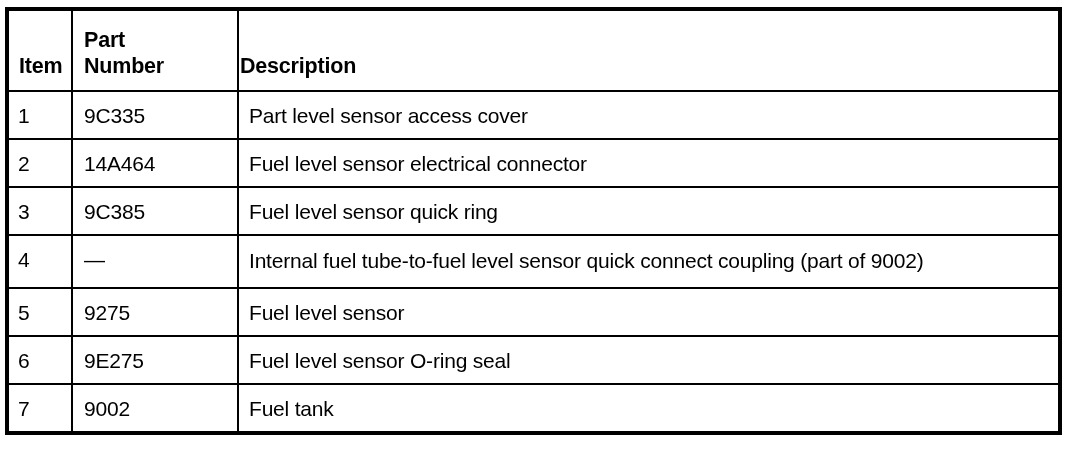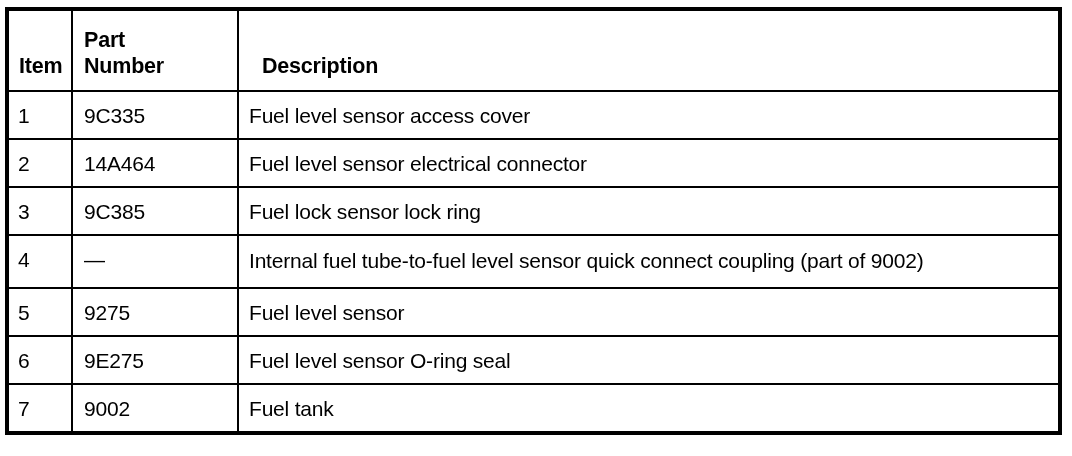--- a/index.html
+++ b/index.html
@@ -58,21 +58,21 @@
     vertical-align: bottom;
     font-size: 21.5px;
     line-height: 26px;
   }
   .th-inner {
     padding: 0 0 11px 10px;
     white-space: pre-line;
   }
   .th-inner.item { }
   .th-inner.part { padding-left: 11px; }
-  .th-inner.desc { padding-left: 23px; }
+  .th-inner.desc { padding-left: 1px; }
 
   
   table.parts-table tbody td {
     height: 45px;
   }
   .cell-inner {
     padding: 10px 8px 9px 10px;
     white-space: pre-line;
   }
   .cell-inner.item   { padding-left: 9px; }
@@ -108,21 +108,21 @@
     </thead>
     <tbody>
       <tr>
         <td>
             <div class="cell-inner item">1</div>
           </td>
         <td>
             <div class="cell-inner part">9C335</div>
           </td>
         <td>
-            <div class="cell-inner desc">Fuel level sensor access cover</div>
+            <div class="cell-inner desc">Part level sensor access cover</div>
           </td>
       </tr>
       <tr>
         <td>
             <div class="cell-inner item">2</div>
           </td>
         <td>
             <div class="cell-inner part">14A464</div>
           </td>
         <td>
@@ -130,21 +130,21 @@
           </td>
       </tr>
       <tr>
         <td>
             <div class="cell-inner item">3</div>
           </td>
         <td>
             <div class="cell-inner part">9C385</div>
           </td>
         <td>
-            <div class="cell-inner desc">Fuel lock sensor lock ring</div>
+            <div class="cell-inner desc">Fuel level sensor quick ring</div>
           </td>
       </tr>
       <tr class="tall">
         <td>
             <div class="cell-inner item">4</div>
           </td>
         <td>
             <div class="cell-inner part">—</div>
           </td>
         <td>

